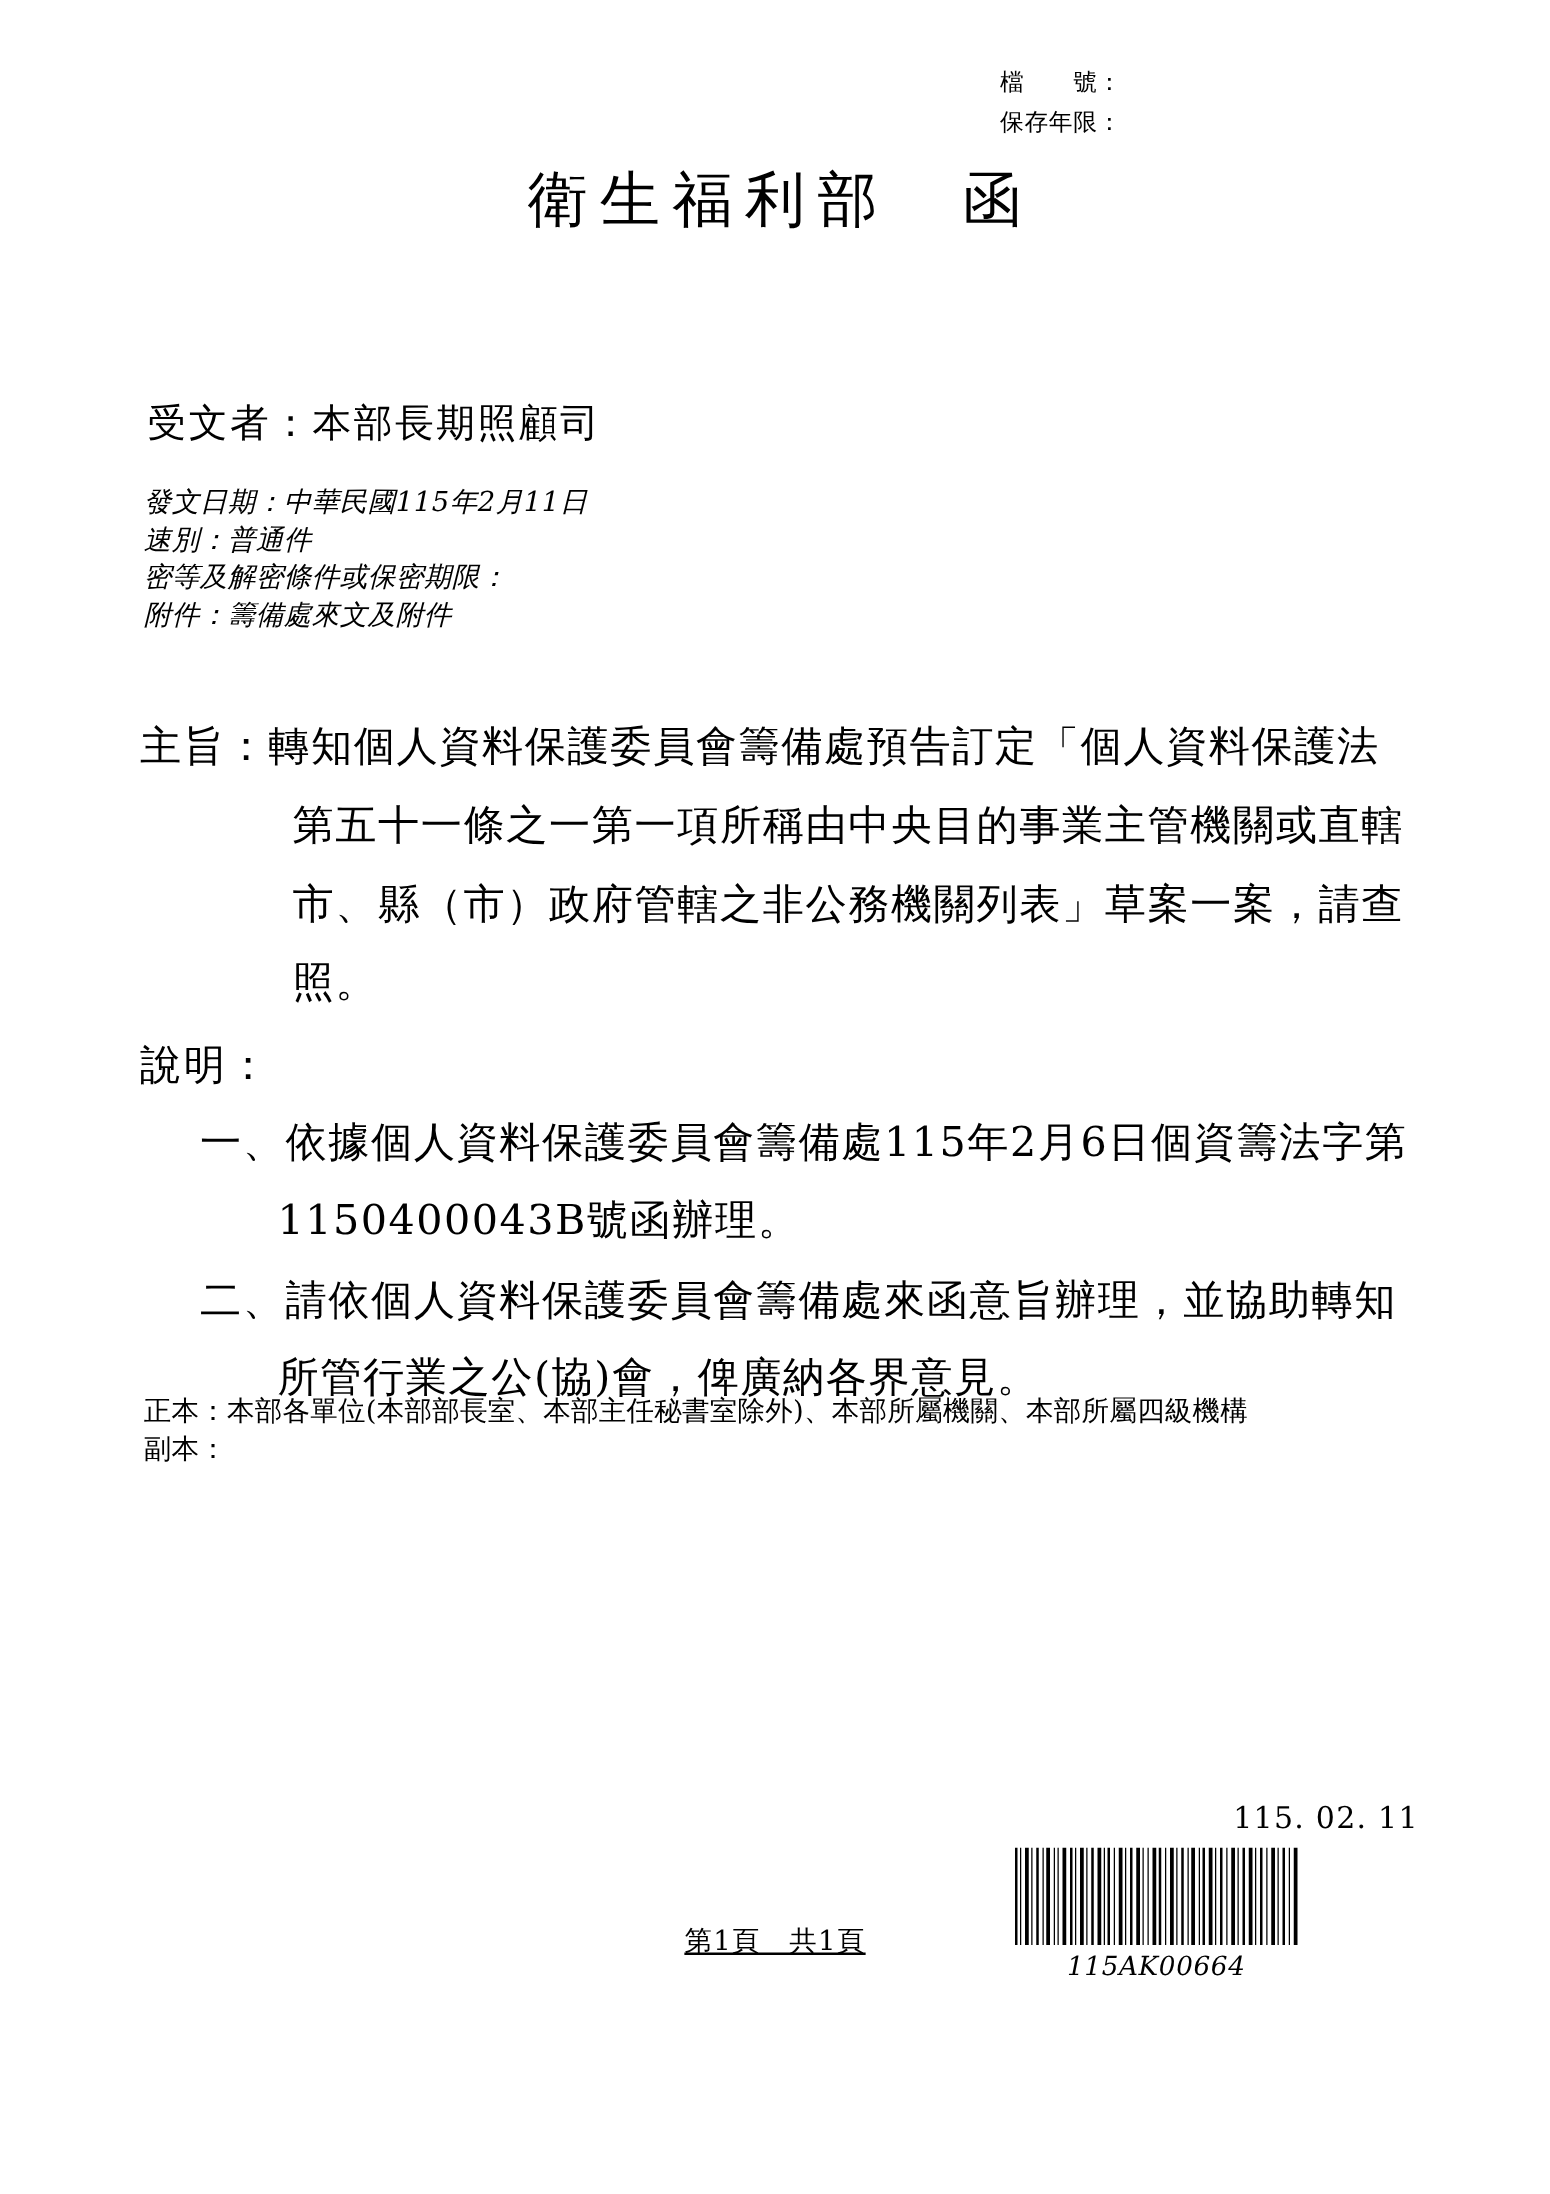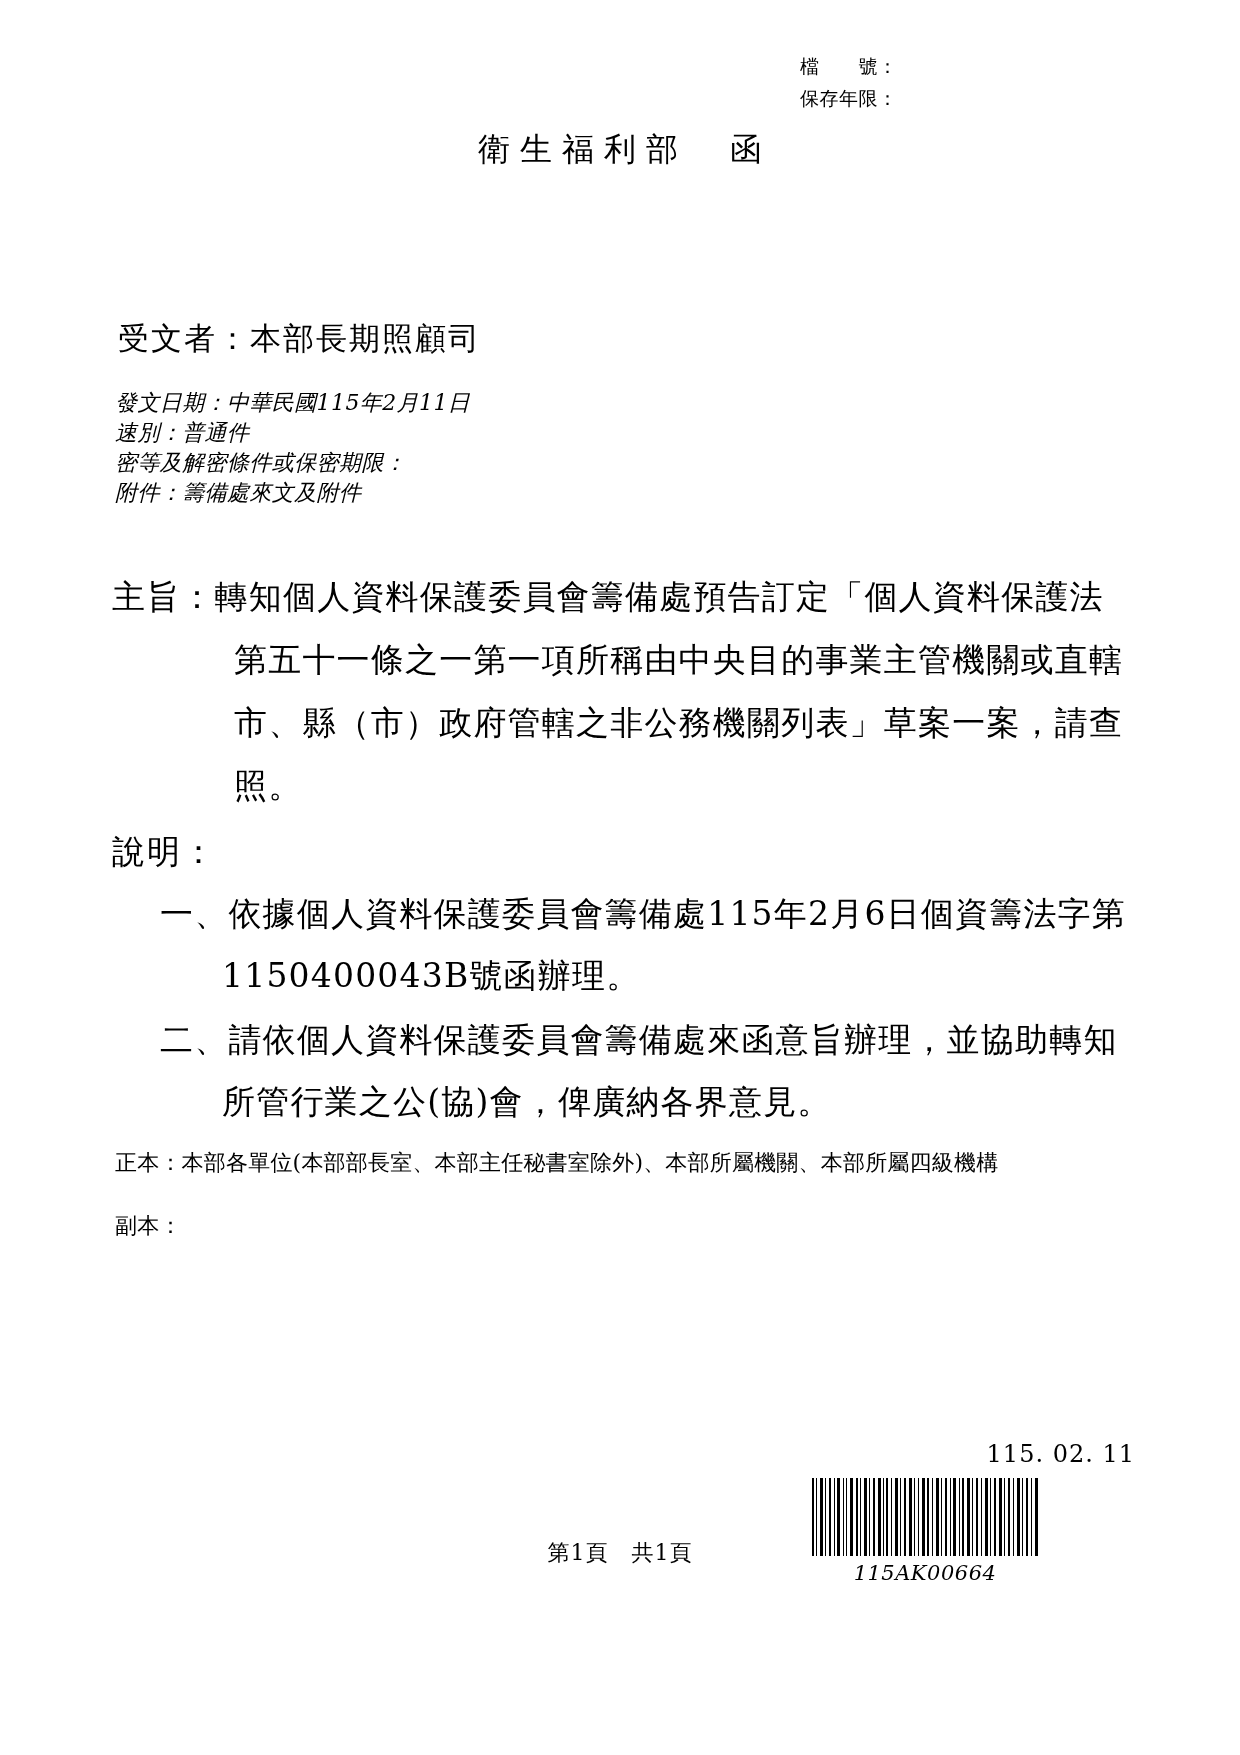--- a/index.html
+++ b/index.html
@@ -35,21 +35,21 @@
   }
   .archive-line { white-space: pre; }
 
   
   .doc-title {
     position: absolute;
     left: 0;
     top: 128px;
     width: 1240px;
     text-align: center;
-    font-size: 32px;
+    font-size: 48px;
     letter-spacing: 10px;
     white-space: pre;
     text-indent: 10px;
   }
 
   
   .contact-block {
     position: absolute;
     left: 566px;
     top: 193px;
@@ -112,21 +112,21 @@
   
   .distribution {
     position: absolute;
     left: 115px;
     top: 1115px;
     width: 1010px;
     font-size: 22px;
     line-height: 30px;
     letter-spacing: 0.2px;
   }
-  .dist-line { white-space: pre; margin-top: 33px; }
+  .dist-line { white-space: pre; }
 
   
   .footer-date {
     position: absolute;
     right: 105px;
     top: 1440px;
     font-size: 24px;
     letter-spacing: 1px;
     white-space: pre;
   }
@@ -155,20 +155,21 @@
   
   .page-number {
     position: absolute;
     left: 0;
     top: 1538px;
     width: 1240px;
     text-align: center;
     font-size: 22px;
     letter-spacing: 1px;
     white-space: pre;
+    text-decoration: underline;
   }
 </style>
 </head>
 <body>
 
 <div class="page">
 
   <div class="archive-block">
     <div class="archive-line">檔　　號：</div>
     <div class="archive-line">保存年限：</div>

